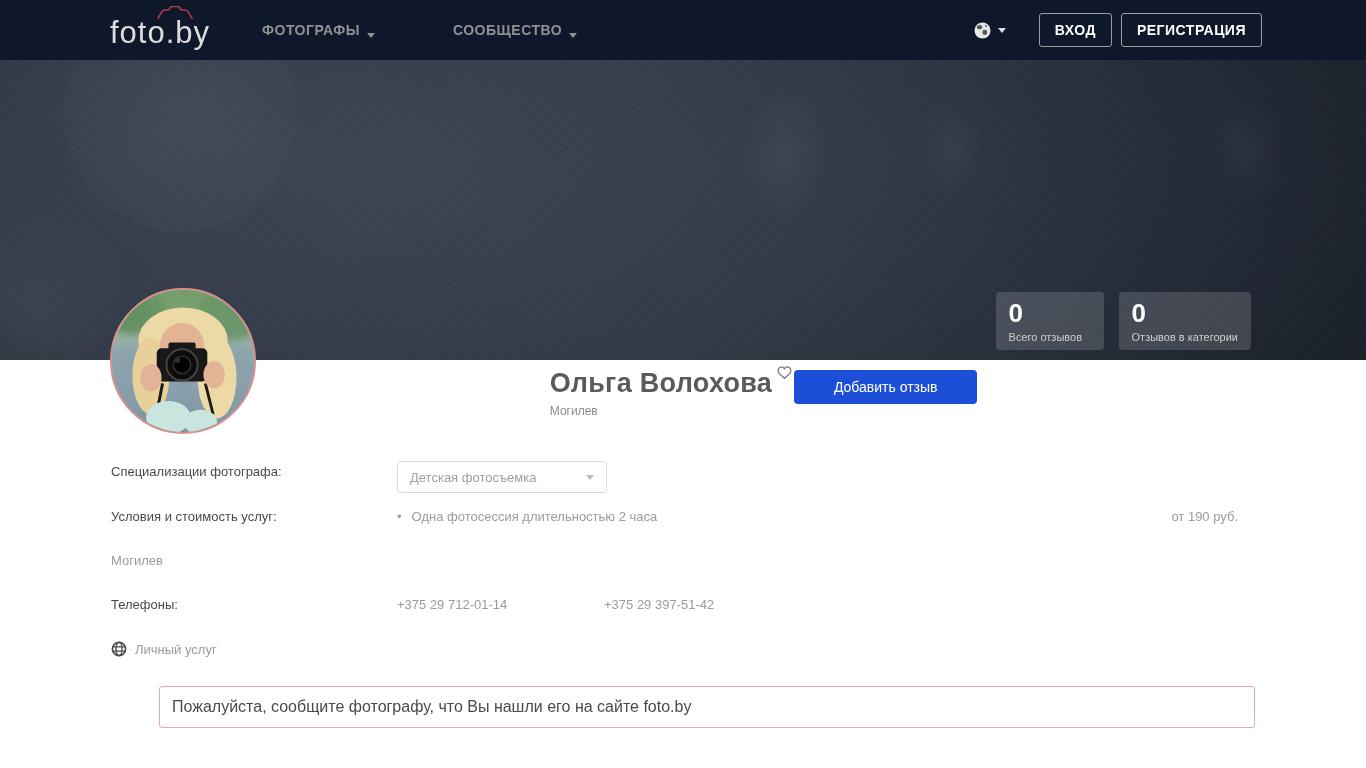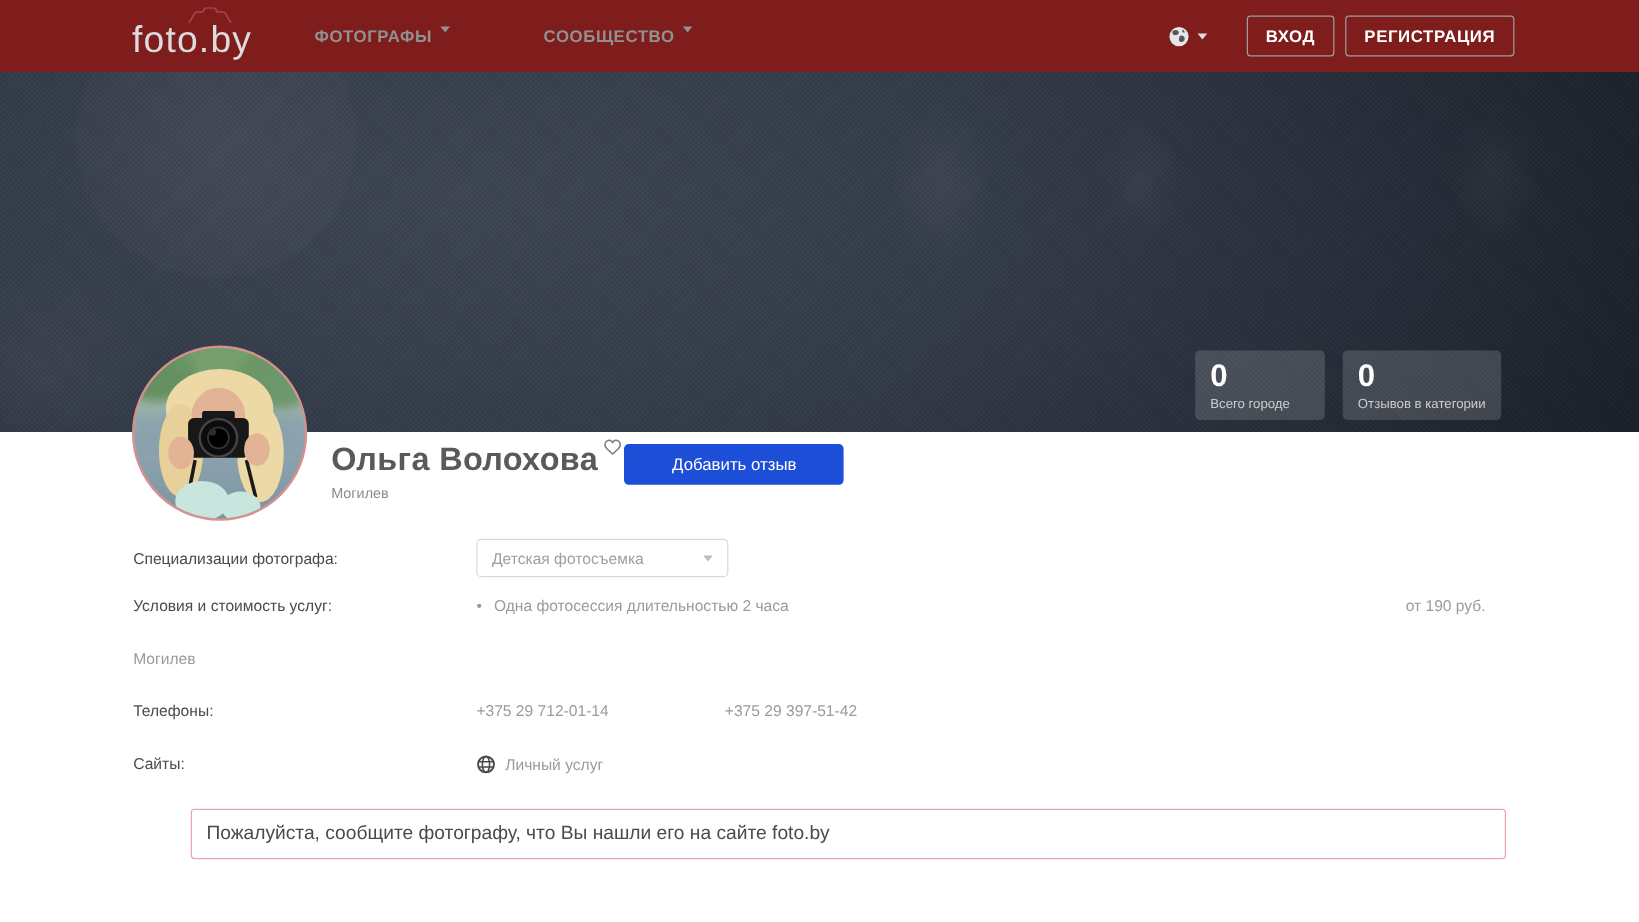--- a/index.html
+++ b/index.html
@@ -1,24 +1,24 @@
 <!DOCTYPE html>
 <html><head>
 <meta charset="utf-8">
 <style>
   * { margin: 0; padding: 0; box-sizing: border-box; }
   html, body { width: 1366px; height: 768px; overflow: hidden; background: #fff;
     font-family: "Liberation Sans", sans-serif; }
 
   
-  .navbar { height: 60px; background: #7f1d1d; display: flex; align-items: center; position: relative; z-index: 10; }
+  .navbar { height: 60px; background: #0f172a; display: flex; align-items: center; position: relative; z-index: 10; }
   .logo { margin-left: 110px; position: relative; color: #dcdcdc; font-size: 31px; letter-spacing: 1px; cursor: pointer; padding-top: 6px; }
   .logo .cam { position: absolute; left: 46px; top: -3px; }
   .nav { display: flex; margin-left: 52px; gap: 78px; }
-  .nav-item { font-size: 14px; font-weight: bold; color: #919191; letter-spacing: .5px; display: flex; align-items: flex-start; gap: 7px; cursor: pointer; }
+  .nav-item { font-size: 14px; font-weight: bold; color: #919191; letter-spacing: .5px; display: flex; align-items: flex-end; gap: 7px; cursor: pointer; }
   .caret { width: 0; height: 0; border-left: 4px solid transparent; border-right: 4px solid transparent; border-top: 5px solid #919191; display: inline-block; }
   .caret.light { border-top-color: #dedede; }
   .nav-right { margin-left: auto; margin-right: 104px; display: flex; align-items: center; }
   .lang { display: flex; align-items: center; gap: 6px; margin-right: 24px; cursor: pointer; }
   .btn-outline { background: transparent; border: 1px solid #9d9d9d; color: #fff; font-weight: bold;
     font-size: 14px; border-radius: 3px; padding: 8px 15px; margin-left: 9px; letter-spacing: .5px;
     font-family: "Liberation Sans", sans-serif; cursor: pointer; }
 
   
   .hero { position: relative; height: 300px;
@@ -38,39 +38,39 @@
   .stat { background: rgba(255,255,255,.15); border-radius: 4px; padding: 8px 13px 7px; min-width: 108px; }
   .stat-value { font-size: 26px; font-weight: bold; color: #fff; line-height: 1; }
   .stat-label { font-size: 11px; color: #cdcdcd; margin-top: 5px; white-space: nowrap; }
   .avatar { position: absolute; left: 110px; top: 228px; width: 146px; height: 146px; border-radius: 50%;
     border: 2px solid #d98f8c; overflow: hidden; z-index: 6; background: #8fa5b0; }
   .avatar svg { display: block; }
 
   
   .content { padding: 0 111px; position: relative; }
   .breadcrumb { margin: 7px 0 0 165px; font-size: 11px; color: #b3b3b3; cursor: pointer; }
-  .profile-head { margin-left: 165px; display: flex; justify-content: flex-start; align-items: flex-start; margin-top: 9px; }
+  .profile-head { margin-left: 165px; display: flex; justify-content: center; align-items: flex-start; margin-top: 9px; }
   .name-row { display: flex; align-items: flex-start; }
   h1.p-name { font-size: 27px; font-weight: bold; color: #5a5a5a; line-height: 1.05; letter-spacing: .3px; }
   .fav { margin-left: 3px; margin-top: -4px; cursor: pointer; }
   .p-city { margin-top: 7px; font-size: 12px; color: #8c8c8c; }
   .actions { display: flex; gap: 15px; margin-top: 1px; margin-right: 4px; }
   .btn { height: 34px; border: none; border-radius: 4px; color: #fff; font-size: 14px;
     font-family: "Liberation Sans", sans-serif; cursor: pointer; padding: 0 24px; }
   .btn-blue { background: #1daef0; min-width: 182px; }
   .btn-rose { background: #1d4ed8; min-width: 183px; }
 
   .details { margin-top: 31px; }
   .d-row { display: flex; align-items: flex-start; margin-bottom: 29px; }
   .d-row.center { align-items: center; margin-bottom: 16px; }
   .d-label { width: 286px; flex: none; font-size: 13px; font-weight: normal; color: #4a4a4a; }
   .d-value { flex: 1; font-size: 13px; color: #9b9b9b; display: flex; align-items: center; }
   .select { width: 210px; height: 32px; border: 1px solid #d8d8d8; border-radius: 4px; background: #fff;
     display: flex; align-items: center; justify-content: space-between; padding: 0 12px;
-    color: #9f9f9f; font-size: 13px; cursor: pointer; }
+    color: #9f9f9f; font-size: 13px; cursor: pointer; margin-top: 12px; }
   .select .caret { border-top-color: #bcbcbc; }
   .bullet { margin-right: 10px; color: #9b9b9b; }
   .price { margin-left: auto; margin-right: 17px; }
   .phone-1 { width: 207px; flex: none; }
   .site-link { display: flex; align-items: center; gap: 8px; color: #9b9b9b; cursor: pointer; }
 
   .notice { margin-top: 14px; border: 1px solid #eba7a7; border-radius: 3px; padding: 11px 12px;
     font-size: 16px; color: #4a4a4a; margin-left: 48px; }
 </style>
 </head>
@@ -103,21 +103,21 @@
     </div>
     <button class="btn-outline">ВХОД</button>
     <button class="btn-outline">РЕГИСТРАЦИЯ</button>
   </div>
 </header>
 
 <section class="hero">
   <div class="stats">
     <div class="stat">
       <div class="stat-value">0</div>
-      <div class="stat-label">Всего городе</div>
+      <div class="stat-label">Всего отзывов</div>
     </div>
     <div class="stat">
       <div class="stat-value">0</div>
       <div class="stat-label">Отзывов в категории</div>
     </div>
   </div>
   <div class="avatar">
     <svg width="142" height="142" viewBox="0 0 146 146">
       <defs>
         <linearGradient id="avbg" x1="0" y1="0" x2="0" y2="1">
@@ -206,21 +206,20 @@
 
     <div class="d-row">
       <div class="d-label">Телефоны:</div>
       <div class="d-value">
         <span class="phone-1">+375 29 712-01-14</span>
         <span>+375 29 397-51-42</span>
       </div>
     </div>
 
     <div class="d-row">
-      <div class="d-label">Сайты:</div>
       <div class="d-value">
         <span class="site-link">
           <svg width="16" height="16" viewBox="0 0 16 16">
             <circle cx="8" cy="8" r="6.6" fill="none" stroke="#4a4a4a" stroke-width="1.6"></circle>
             <ellipse cx="8" cy="8" rx="3" ry="6.6" fill="none" stroke="#4a4a4a" stroke-width="1.3"></ellipse>
             <path d="M1.6,5.8 H14.4 M1.6,10.2 H14.4" stroke="#4a4a4a" stroke-width="1.3" fill="none"></path>
           </svg>
           <span>Личный услуг</span>
         </span>
       </div>

